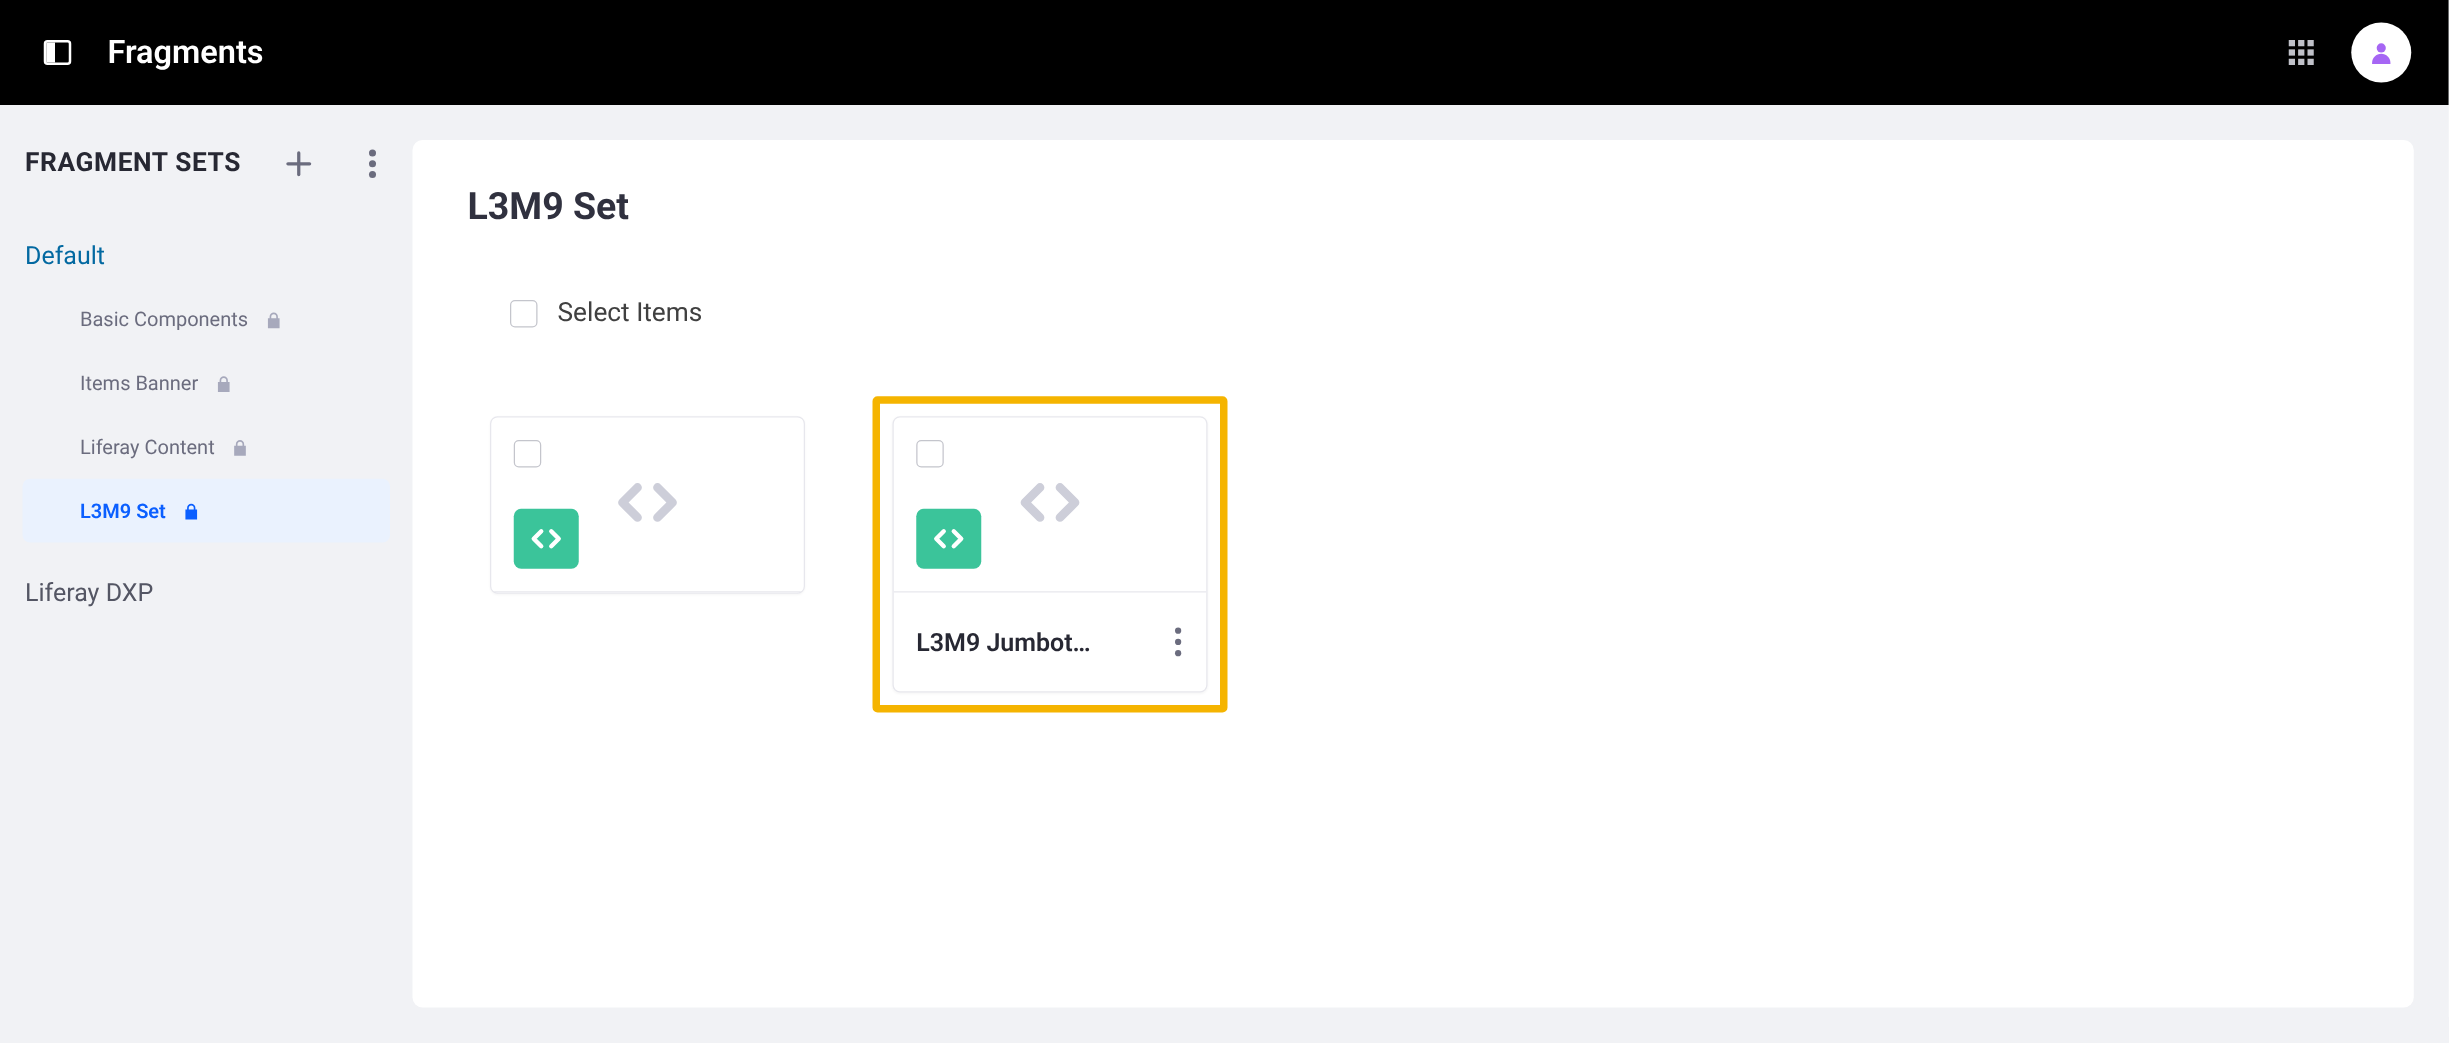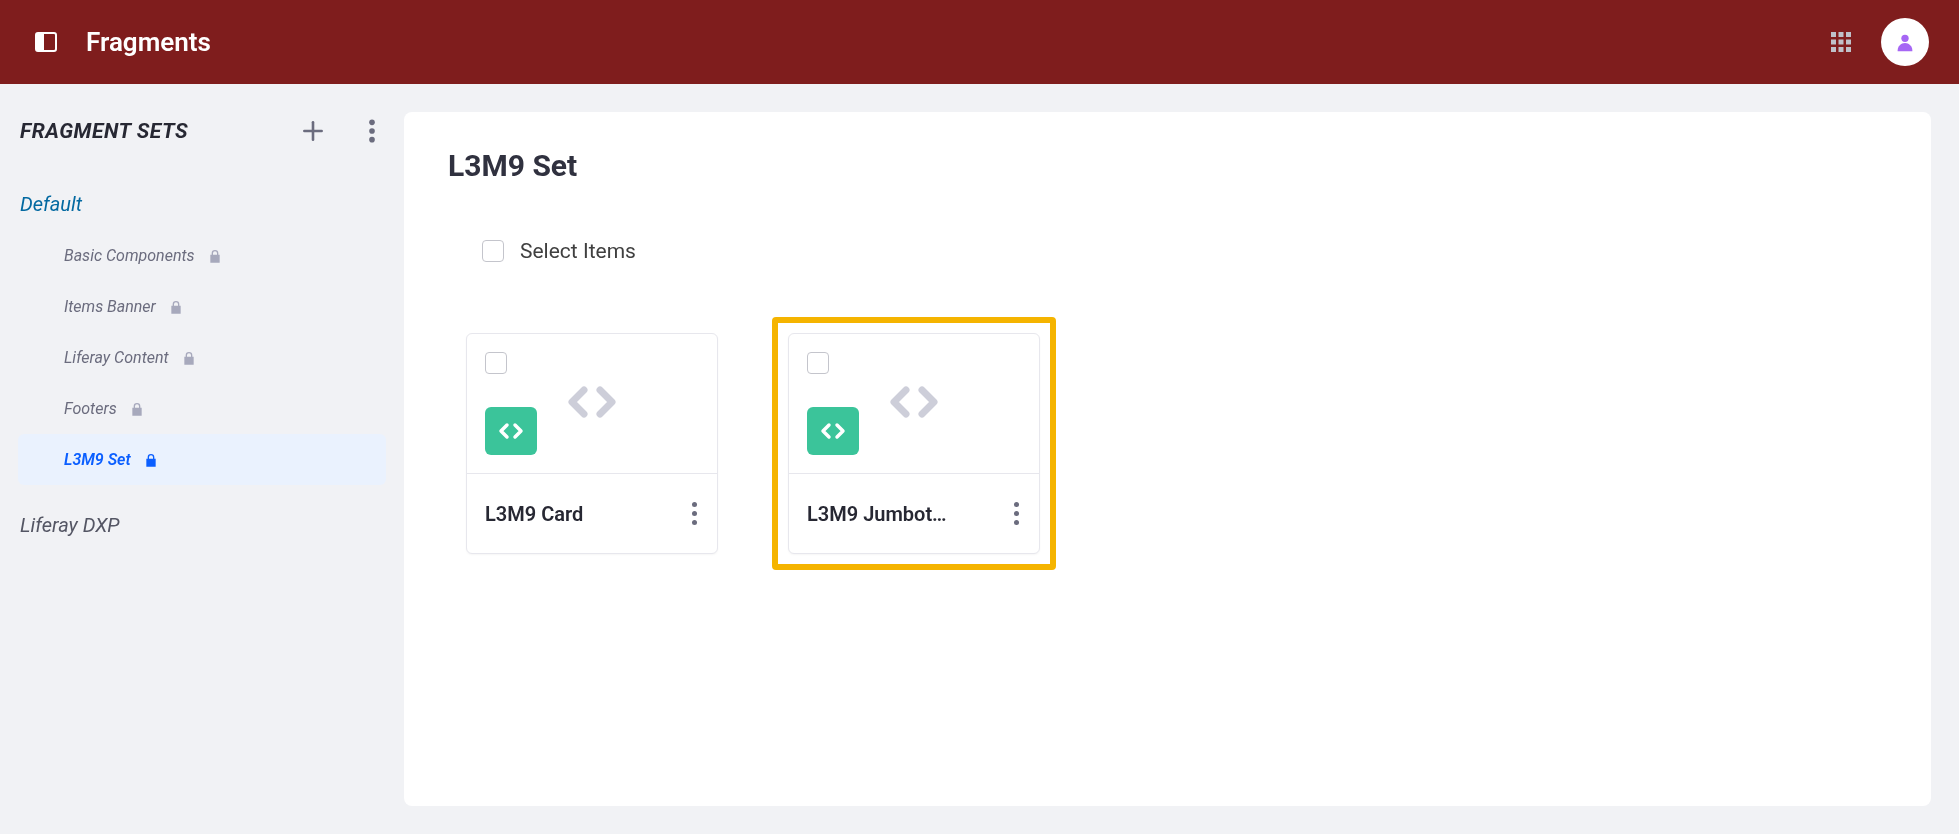--- a/index.html
+++ b/index.html
@@ -1,30 +1,30 @@
 <!DOCTYPE html>
 <html><head>
 <meta charset="utf-8">
 <style>
   * { box-sizing: border-box; margin: 0; padding: 0; }
   body { font-family: -apple-system, BlinkMacSystemFont, "Segoe UI", Roboto, Helvetica, Arial, sans-serif; background: #f1f2f5; color: #272833; width: 1959px; height: 834px; overflow: hidden; }
 
   
-  .topbar { background: #7f1d1d; height: 84px; display: flex; align-items: center; padding: 0 30px 0 34px; justify-content: space-between; }
+  .topbar { background: #000000; height: 84px; display: flex; align-items: center; padding: 0 30px 0 34px; justify-content: space-between; }
   .topbar-left { display: flex; align-items: center; gap: 28px; }
   .panel-icon { width: 24px; height: 24px; }
   .topbar-title { color: #fff; font-size: 26px; font-weight: 600; }
   .topbar-right { display: flex; align-items: center; gap: 28px; }
   .apps-icon { width: 24px; height: 24px; }
   .avatar { width: 48px; height: 48px; border-radius: 50%; background: #fff; display: flex; align-items: center; justify-content: center; }
   .avatar svg { width: 22px; height: 22px; }
 
   
   .layout { display: flex; height: calc(834px - 84px); }
-  .sidebar { width: 404px; padding: 30px 18px 0 18px; font-style: italic; }
+  .sidebar { width: 330px; padding: 30px 18px 0 18px; }
   .sidebar-header { display: flex; align-items: center; justify-content: space-between; padding: 0 6px 0 2px; }
   .sidebar-title { font-size: 21px; font-weight: 700; letter-spacing: 0.5px; color: #272833; text-transform: uppercase; }
   .sidebar-header-actions { display: flex; align-items: center; gap: 34px; }
   .icon-btn { background: none; border: none; cursor: pointer; padding: 4px; display: flex; align-items: center; justify-content: center; border-radius: 4px; }
 
   .group-label { font-size: 20px; color: #0369a1; margin-top: 44px; margin-bottom: 14px; padding-left: 2px; }
   .nav-list { list-style: none; }
   .nav-item { display: flex; align-items: center; gap: 12px; padding: 16px 14px 16px 46px; font-size: 16px; color: #6b6c7e; border-radius: 6px; cursor: pointer; }
   .nav-item.active { background: #eaf2fe; color: #0b5fff; font-weight: 600; }
   .nav-item.active .lock-icon svg path { fill: #0b5fff; }
@@ -133,28 +133,20 @@
           </span>
       </li>
       <li class="nav-item">
         <span>Liferay Content</span>
         <span class="lock-icon">
             <svg viewBox="0 0 24 24">
               <path fill="#a7a9bc" d="M17 10V8a5 5 0 10-10 0v2H5v12h14V10h-2zm-8-2a3 3 0 116 0v2H9V8z"></path>
             </svg>
           </span>
       </li>
-      <li class="nav-item">
-        <span>Footers</span>
-        <span class="lock-icon">
-            <svg viewBox="0 0 24 24">
-              <path fill="#a7a9bc" d="M17 10V8a5 5 0 10-10 0v2H5v12h14V10h-2zm-8-2a3 3 0 116 0v2H9V8z"></path>
-            </svg>
-          </span>
-      </li>
       <li class="nav-item active">
         <span>L3M9 Set</span>
         <span class="lock-icon">
             <svg viewBox="0 0 24 24">
               <path fill="#0b5fff" d="M17 10V8a5 5 0 10-10 0v2H5v12h14V10h-2zm-8-2a3 3 0 116 0v2H9V8z"></path>
             </svg>
           </span>
       </li>
     </ul>
 
@@ -181,28 +173,20 @@
                     <polyline points="20,6 8,18 20,30"></polyline>
                     <polyline points="36,6 48,18 36,30"></polyline>
                   </svg>
               </span>
               <div class="code-badge">
                 <svg width="28" height="20" viewBox="0 0 28 20" fill="none" stroke="#fff" stroke-width="3.5" stroke-linecap="round" stroke-linejoin="round">
                     <polyline points="10,4 4,10 10,16"></polyline>
                     <polyline points="18,4 24,10 18,16"></polyline>
                   </svg>
               </div>
-            </div>
-            <div class="card-bottom">
-              <span class="card-title">L3M9 Card</span>
-              <div class="kebab">
-                  <span></span>
-                  <span></span>
-                  <span></span>
-                </div>
             </div>
           </div>
         </div>
 
         <div class="card-wrap highlight">
           <div class="card">
             <div class="card-top">
               <div class="card-chk"></div>
               <span class="code-large">
                 <svg width="56" height="36" viewBox="0 0 56 36" fill="none" stroke="#cdced9" stroke-width="7" stroke-linecap="round" stroke-linejoin="round">

